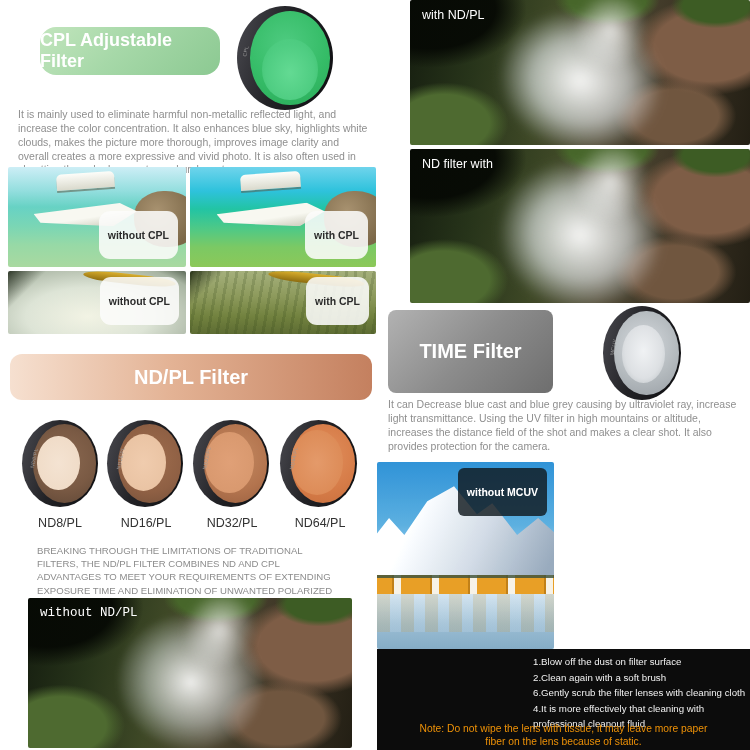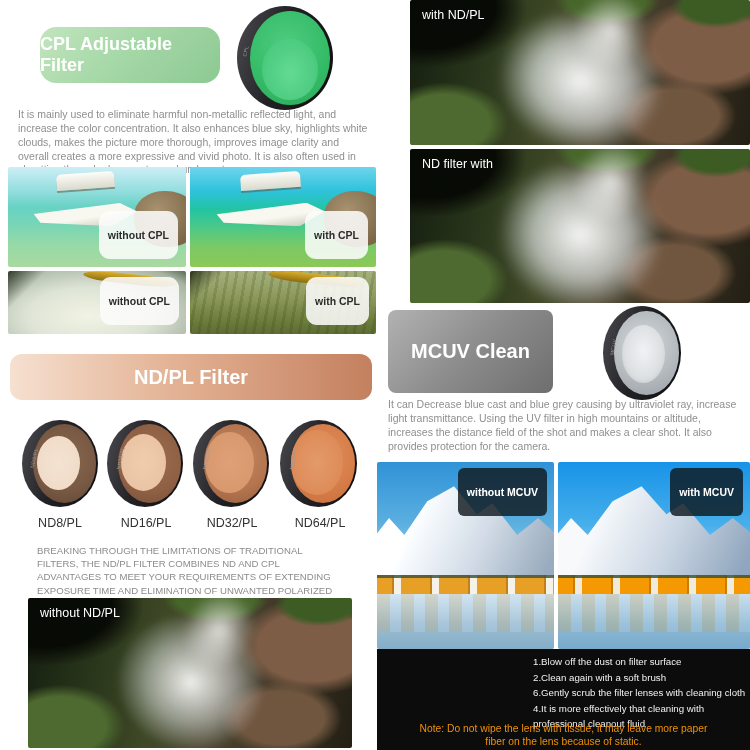--- a/index.html
+++ b/index.html
@@ -2,21 +2,21 @@
 <html><head>
 <meta charset="utf-8">
 <style>
   html,body{margin:0;padding:0;background:#fff;}
   .canvas{position:relative;width:750px;height:750px;background:#fff;overflow:hidden;
           font-family:"Liberation Sans",sans-serif;}
   .abs{position:absolute;}
 
   
   .banner{display:flex;align-items:center;justify-content:center;color:#fff;font-weight:bold;}
-  #cpl-banner{left:40px;top:27px;width:180px;height:56px;border-radius:16px;font-size:18px;
+  #cpl-banner{left:40px;top:27px;width:180px;height:48px;border-radius:16px;font-size:18px;
     background:linear-gradient(135deg,#c2e5bd 0%,#a6d8a8 45%,#8cc992 100%);}
   #nd-banner{left:10px;top:354px;width:362px;height:46px;border-radius:12px;font-size:20px;
     background:linear-gradient(90deg,#f6e0d0 0%,#e3b294 45%,#c4805f 100%);}
   #mcuv-banner{left:388px;top:310px;width:165px;height:83px;border-radius:8px;font-size:20px;
     background:linear-gradient(135deg,#b2b2b2 0%,#8c8c8c 50%,#6e6e6e 100%);}
 
   
   .para{color:#8f8f8f;font-size:10.5px;line-height:1.32;}
   #cpl-text{left:18px;top:108px;width:352px;}
   #nd-text{left:37px;top:544px;width:308px;font-size:9.6px;color:#8c8c8c;line-height:1.38;}
@@ -95,21 +95,21 @@
     radial-gradient(ellipse 90px 55px at 78% 80%,#70563f 0 48%,transparent 68%),
     radial-gradient(ellipse 95px 60px at 10% 85%,#4e6a30 0 48%,transparent 68%),
     linear-gradient(100deg,#161e10 0%,#27341a 20%,#3e4826 40%,#4c4630 58%,#3a3224 78%,#231f14 100%);}
   .flow{position:absolute;left:26%;top:12%;width:48%;height:92%;transform:rotate(14deg);
     background:radial-gradient(ellipse at 50% 48%,rgba(255,255,255,.95) 0%,rgba(240,245,249,.6) 42%,transparent 72%);
     filter:blur(5px);}
   .flow2{position:absolute;left:48%;top:-6%;width:22%;height:55%;transform:rotate(24deg);
     background:radial-gradient(ellipse,rgba(255,255,255,.8) 0%,transparent 70%);filter:blur(4px);}
   #stream1{left:410px;top:0;width:340px;height:145px;}
   #stream2{left:410px;top:149px;width:340px;height:154px;}
-  #stream3{left:28px;top:598px;width:324px;height:150px;}
+  #stream3{left:28px;top:598px;width:324px;height:150px;font-family:Liberation Mono, monospace;}
   #stream3 .flow{filter:blur(2px);background:radial-gradient(ellipse at 50% 48%,rgba(255,255,255,.9) 0%,rgba(238,244,248,.45) 40%,transparent 68%);}
 
   
   .fjord{background:linear-gradient(180deg,#2890d8 0%,#54acdf 34%,#9ecdec 52%,#b6d8ee 58%,#b6d8ee 100%);}
   .fjord .mtn{position:absolute;left:-4%;right:-4%;top:13%;height:50%;
     background:linear-gradient(115deg,#f7f9fb 25%,#ccd6e1 58%,#93a6ba 92%);
     clip-path:polygon(0 100%,0 60%,10% 34%,18% 52%,30% 16%,44% 0,56% 30%,64% 18%,77% 52%,88% 34%,100% 56%,100% 100%);}
   .fjord .village{position:absolute;left:0;right:0;top:60.5%;height:10%;
     border-top:3px solid rgba(62,82,58,.85);border-bottom:4px solid rgba(28,24,18,.92);
     background:repeating-linear-gradient(90deg,#e79a1a 0 15px,#c07c0e 15px 17px,#f0ebdf 17px 24px,#e79a1a 24px 38px);}
@@ -215,41 +215,35 @@
     <div class="flow2"></div>
     <span class="plain-label">with ND/PL</span>
   </div>
   <div class="ph stream" id="stream3">
     <div class="flow"></div>
     <div class="flow2"></div>
     <span class="plain-label">without ND/PL</span>
   </div>
 
   <div class="abs banner" id="mcuv-banner">
-    <span>MCUV Clean</span>
+    <span>TIME Filter</span>
   </div>
   <div class="lens" id="mcuv-lens">
     <div class="rim"></div>
     <div class="glass"></div>
     <div class="core"></div>
     <span class="mark">MCUV</span>
   </div>
   <div class="abs para" id="mcuv-text">It can Decrease blue cast and blue grey causing by ultraviolet ray, increase light transmittance. Using the UV filter in high mountains or altitude, increases the distance field of the shot and makes a clear shot. It also provides protection for the camera.</div>
 
   <div class="ph fjord" id="fjord1">
     <div class="mtn"></div>
     <div class="village"></div>
     <div class="water"></div>
     <span class="pill dark tr">without MCUV</span>
-  </div>
-  <div class="ph fjord" id="fjord2">
-    <div class="mtn"></div>
-    <div class="village"></div>
-    <div class="water"></div>
-    <span class="pill dark tr">with MCUV</span>
   </div>
 
   <div class="abs" id="black-panel">
     <div id="steps">
       <div>1.Blow off the dust on filter surface</div>
       <div>2.Clean again with a soft brush</div>
       <div>6.Gently scrub the filter lenses with cleaning cloth</div>
       <div>4.It is more effectively that cleaning with professional cleanout fluid</div>
     </div>
     <div id="note">

